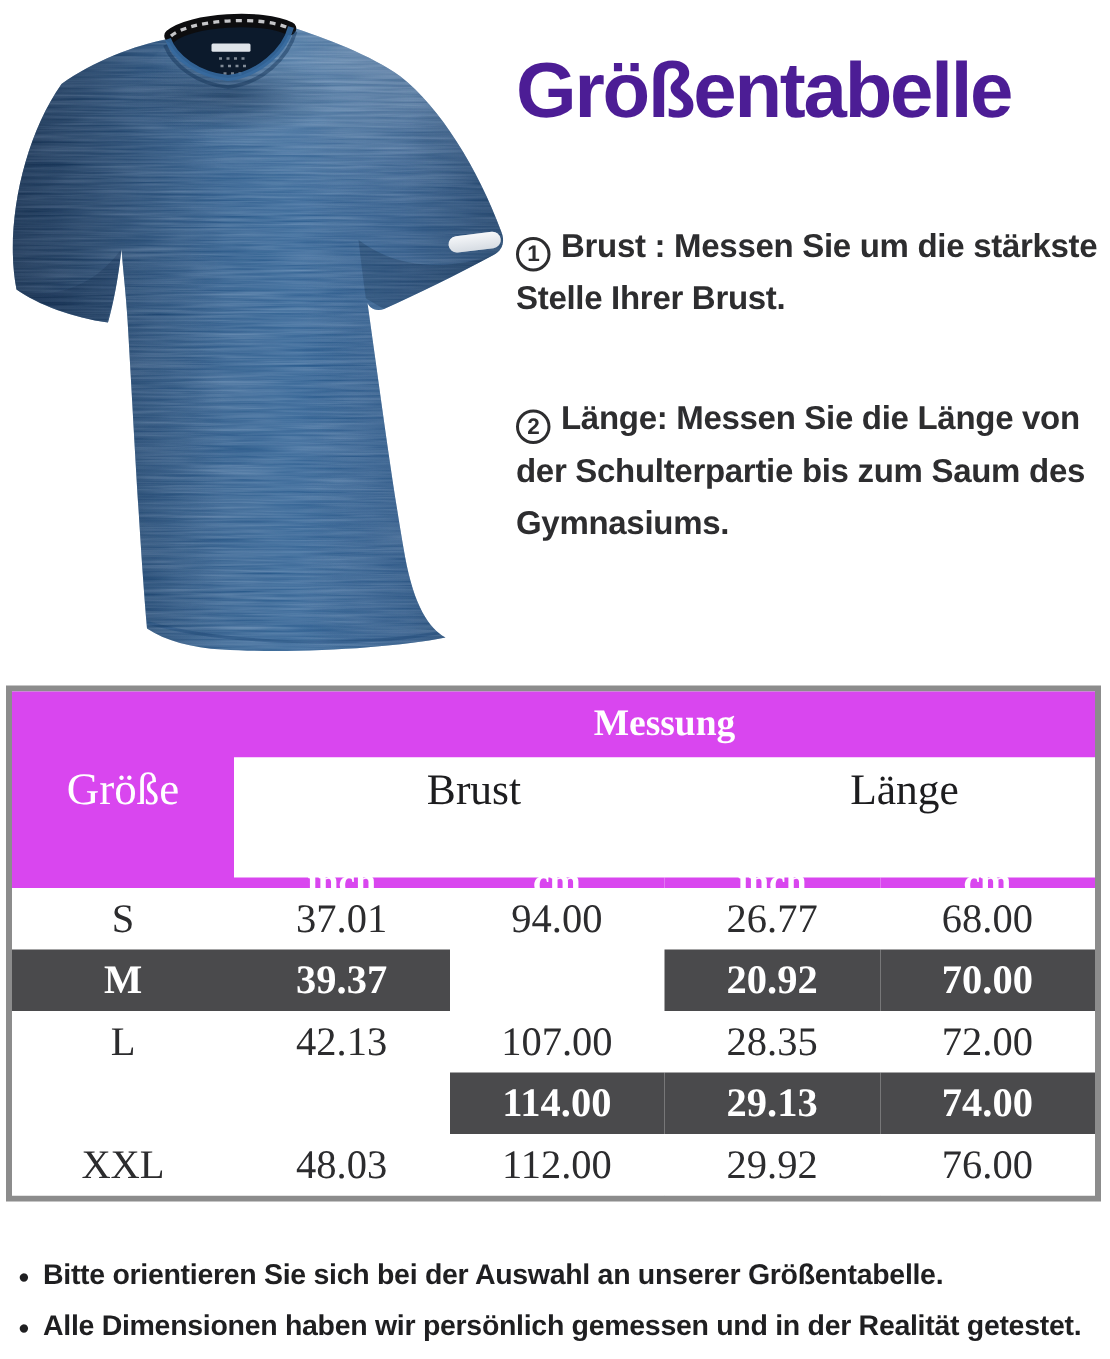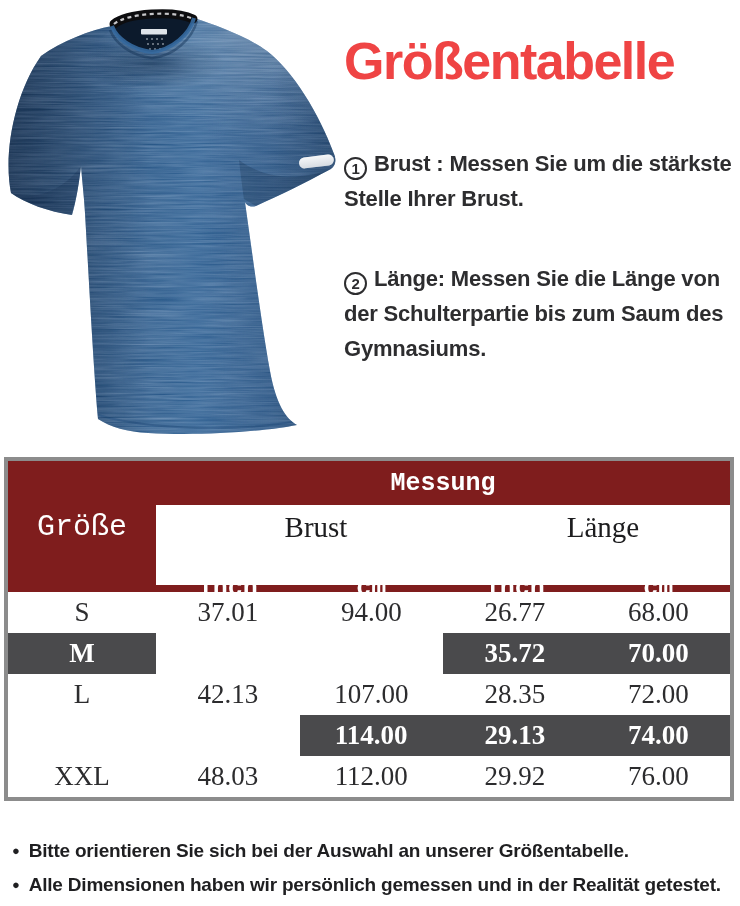--- a/index.html
+++ b/index.html
@@ -4,37 +4,37 @@
 <style>
   html,body{margin:0;padding:0;background:#fff;}
   #canvas{position:relative;width:740px;height:906px;background:#fff;overflow:hidden;
           font-family:"Liberation Sans",sans-serif;}
 
   
   #shirt{position:absolute;left:0;top:0;}
 
   
   .page-title{position:absolute;left:344px;top:31px;width:392px;
-              font-size:52px;font-weight:700;letter-spacing:-1.5px;color:#ef4444;}
+              font-size:52px;font-weight:700;letter-spacing:-1.5px;color:#4c1d95;}
   .instruction{position:absolute;left:344px;width:400px;
                font-size:22px;font-weight:700;line-height:35px;color:#2d2d2f;letter-spacing:-0.2px;}
   #instr-1{top:146px;}
   #instr-2{top:261px;}
   .circ{display:inline-flex;width:23px;height:23px;border:2px solid #2d2d2f;border-radius:50%;
         align-items:center;justify-content:center;font-size:15px;font-weight:700;
         margin-right:7px;vertical-align:-3px;box-sizing:border-box;}
 
   
   .size-table{position:absolute;left:4px;top:457px;width:730px;height:344px;
               box-sizing:border-box;border:4px solid #8c8c8c;background:#fff;
               display:grid;grid-template-columns:148px 1fr 1fr 1fr 1fr;
               grid-template-rows:44px 45px 42px repeat(5,41px);
               font-family:"Liberation Serif",serif;}
   .cell{display:flex;align-items:center;justify-content:center;}
-  .dark{background:#7f1d1d;color:#fff;font-family:Liberation Mono, monospace;}
+  .dark{background:#d946ef;color:#fff;}
   .corner{grid-area:1/1/4/2;font-size:30px;text-align:right;}
   .messung{grid-area:1/2/2/6;font-size:25px;font-weight:700;}
   .band{grid-area:2/2/3/6;background:#fff;display:flex;}
   .band-cell{flex:1;display:flex;align-items:center;justify-content:center;
              font-size:29px;color:#1d1d1f;padding-left:33px;}
   .unit{font-size:25px;font-weight:700;margin-top:35px;}
   .gr3{grid-row:3}.gr4{grid-row:4}.gr5{grid-row:5}.gr6{grid-row:6}.gr7{grid-row:7}.gr8{grid-row:8}
   .gc1{grid-column:1}.gc2{grid-column:2}.gc3{grid-column:3}.gc4{grid-column:4}.gc5{grid-column:5}
   .data{font-size:27px;color:#2c2c2e;background:#fff;}
   .hl{background:#4a4a4c;color:#fff;font-weight:700;}
@@ -145,21 +145,22 @@
     <div class="cell dark unit gr3 gc4">inch</div>
     <div class="cell dark unit gr3 gc5">cm</div>
 
     <div class="cell data gr4 gc1">S</div>
     <div class="cell data gr4 gc2">37.01</div>
     <div class="cell data gr4 gc3">94.00</div>
     <div class="cell data gr4 gc4">26.77</div>
     <div class="cell data gr4 gc5">68.00</div>
 
     <div class="cell data hl gr5 gc1">M</div>
-    <div class="cell data hl gr5 gc4">35.72</div>
+    <div class="cell data hl gr5 gc2">39.37</div>
+    <div class="cell data hl gr5 gc4">20.92</div>
     <div class="cell data hl gr5 gc5">70.00</div>
 
     <div class="cell data gr6 gc1">L</div>
     <div class="cell data gr6 gc2">42.13</div>
     <div class="cell data gr6 gc3">107.00</div>
     <div class="cell data gr6 gc4">28.35</div>
     <div class="cell data gr6 gc5">72.00</div>
 
     <div class="cell data hl gr7 gc3">114.00</div>
     <div class="cell data hl gr7 gc4">29.13</div>

